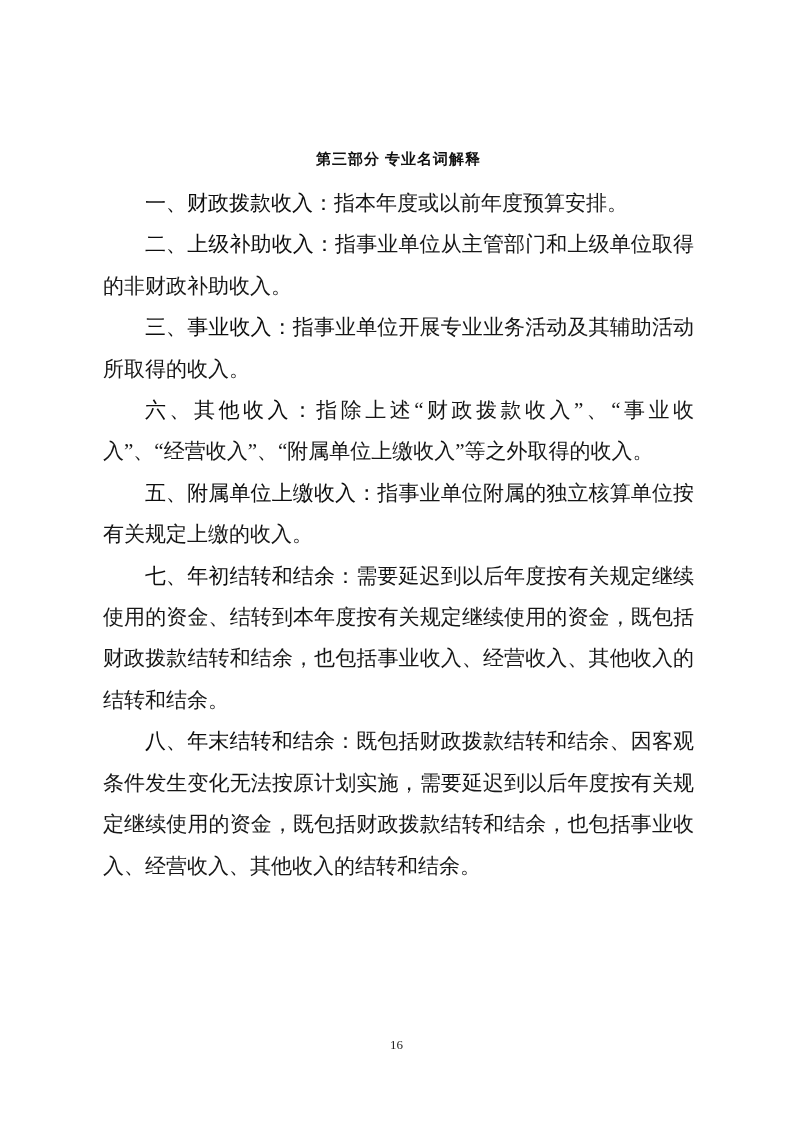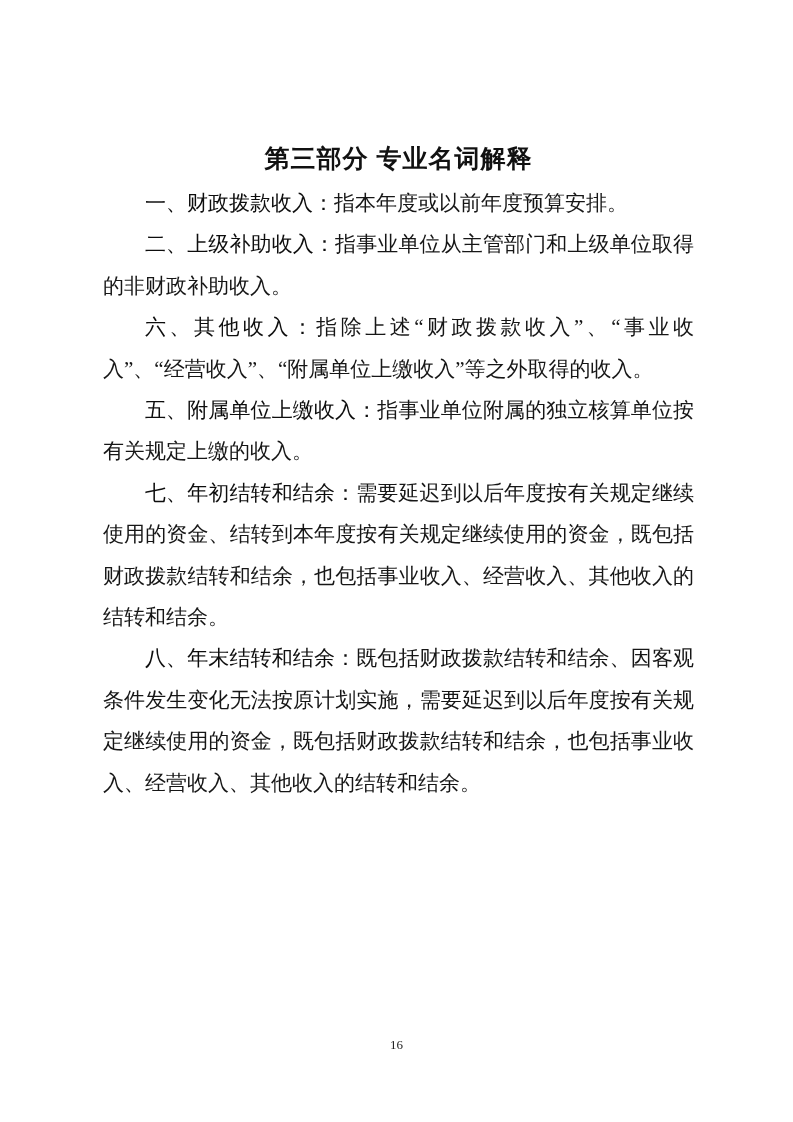--- a/index.html
+++ b/index.html
@@ -19,21 +19,21 @@
   }
   .content {
     position: absolute;
     left: 103px;
     right: 99px;
     top: 144px;
   }
   .doc-title {
     margin: 0 0 10px 0;
     font-family: "Liberation Sans", "DejaVu Sans", sans-serif;
-    font-size: 25px;
+    font-size: 15px;
     line-height: 29px;
     font-weight: 700;
     text-align: center;
     letter-spacing: 1px;
     color: #111111;
   }
   .para {
     margin: 0;
     font-size: 21px;
     line-height: 41.4px;
@@ -65,20 +65,21 @@
 
 <div class="page">
   <div class="content">
 
     <h1 class="doc-title">第三部分 专业名词解释</h1>
 
     <p class="para"><span class="term">一、财政拨款收入：</span><span class="definition">指本年度或以前年度预算安排。</span></p>
 
     <p class="para"><span class="term">二、上级补助收入：</span><span class="definition">指事业单位从主管部门和上级单位取得的非财政补助收入。</span></p>
 
+    <p class="para"><span class="term">三、事业收入：</span><span class="definition">指事业单位开展专业业务活动及其辅助活动所取得的收入。</span></p>
 
 
     <p class="para"><span class="term">六、其他收入：</span><span class="definition">指除上述“财政拨款收入”、“事业收入”、“经营收入”、“附属单位上缴收入”等之外取得的收入。</span></p>
 
     <p class="para"><span class="term">五、附属单位上缴收入：</span><span class="definition">指事业单位附属的独立核算单位按有关规定上缴的收入。</span></p>
 
     <p class="para"><span class="term">七、年初结转和结余：</span><span class="definition">需要延迟到以后年度按有关规定继续使用的资金、结转到本年度按有关规定继续使用的资金，既包括财政拨款结转和结余，也包括事业收入、经营收入、其他收入的结转和结余。</span></p>
 
     <p class="para"><span class="term">八、年末结转和结余：</span><span class="definition">既包括财政拨款结转和结余、因客观条件发生变化无法按原计划实施，需要延迟到以后年度按有关规定继续使用的资金，既包括财政拨款结转和结余，也包括事业收入、经营收入、其他收入的结转和结余。</span></p>
 

